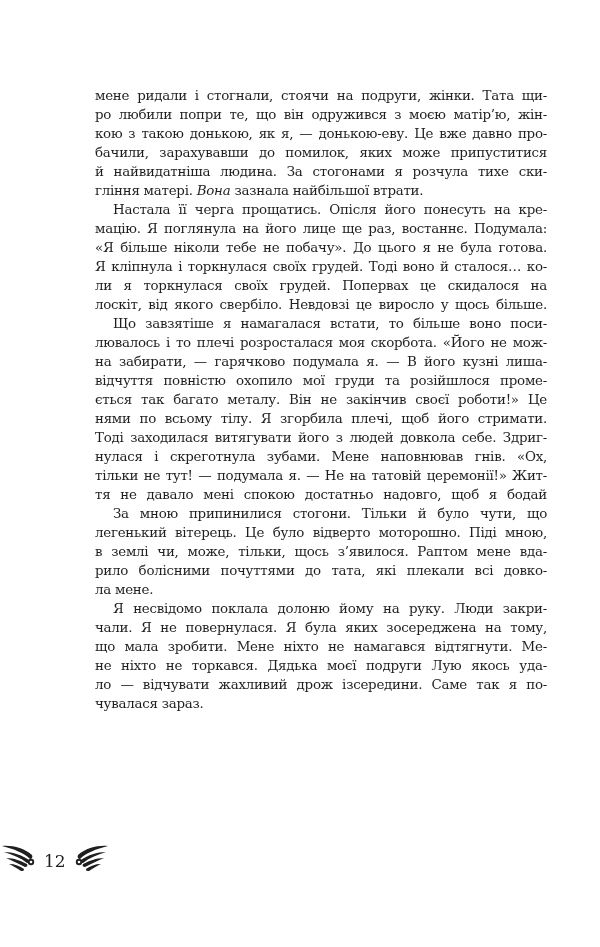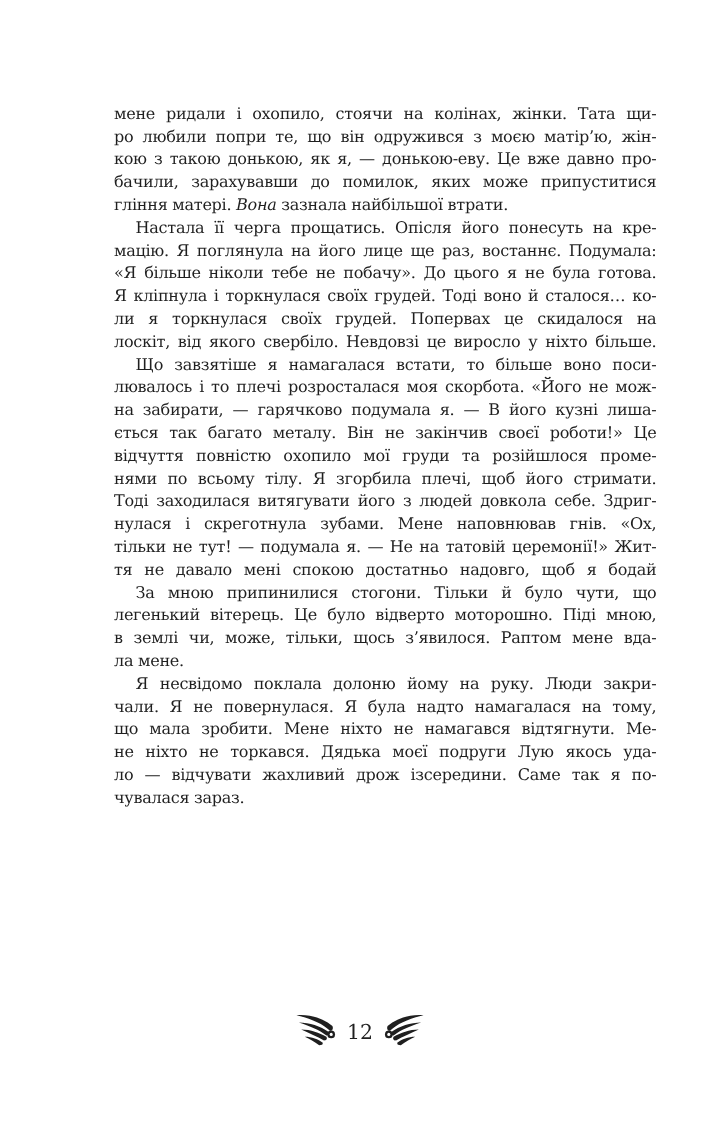--- a/index.html
+++ b/index.html
@@ -25,77 +25,79 @@
     text-align: justify;
     text-align-last: justify;
     overflow: visible;
   }
   .line.last { text-align-last: left; }
   .line.indent { padding-left: 18px; }
   .line i { font-style: italic; }
   .footer {
     position: absolute;
     left: 0; top: 838px; width: 600px; height: 40px;
-    display: flex; align-items: center; justify-content: center;
+    display: flex; align-items: center; 
   }
   .wing { width: 38px; height: 30px; display: inline-block; }
   .page-number {
     font-family: "DejaVu Serif", serif;
     font-size: 17px;
     color: #1f1f1f;
     margin: 0 6px;
     position: relative; top: 3px;
   }
 </style>
 </head>
 <body>
 
 <div class="page">
   <div class="text-block">
 
     <div>
-      <span class="line">мене ридали і охопило, стоячи на колінах, жінки. Тата щи-</span>
+      <span class="line">мене ридали і стогнали, стоячи на подруги, жінки. Тата щи-</span>
       <span class="line">ро любили попри те, що він одружився з моєю матір’ю, жін-</span>
       <span class="line">кою з такою донькою, як я, — донькою-еву. Це вже давно про-</span>
       <span class="line">бачили, зарахувавши до помилок, яких може припуститися</span>
+      <span class="line">й найвидатніша людина. За стогонами я розчула тихе ски-</span>
       <span class="line last"><span>гління матері. </span><i>Вона</i><span> зазнала найбільшої втрати.</span></span>
     </div>
 
     <div>
       <span class="line indent">Настала її черга прощатись. Опісля його понесуть на кре-</span>
       <span class="line">мацію. Я поглянула на його лице ще раз, востаннє. Подумала:</span>
       <span class="line">«Я більше ніколи тебе не побачу». До цього я не була готова.</span>
       <span class="line">Я кліпнула і торкнулася своїх грудей. Тоді воно й сталося… ко-</span>
       <span class="line">ли я торкнулася своїх грудей. Попервах це скидалося на</span>
-      <span class="line">лоскіт, від якого свербіло. Невдовзі це виросло у ніхто більше.</span>
+      <span class="line">лоскіт, від якого свербіло. Невдовзі це виросло у щось більше.</span>
     </div>
 
     <div>
       <span class="line indent">Що завзятіше я намагалася встати, то більше воно поси-</span>
       <span class="line">лювалось і то плечі розросталася моя скорбота. «Його не мож-</span>
       <span class="line">на забирати, — гарячково подумала я. — В його кузні лиша-</span>
+      <span class="line">відчуття повністю охопило мої груди та розійшлося проме-</span>
       <span class="line">ється так багато металу. Він не закінчив своєї роботи!» Це</span>
-      <span class="line">відчуття повністю охопило мої груди та розійшлося проме-</span>
       <span class="line">нями по всьому тілу. Я згорбила плечі, щоб його стримати.</span>
       <span class="line">Тоді заходилася витягувати його з людей довкола себе. Здриг-</span>
       <span class="line">нулася і скреготнула зубами. Мене наповнював гнів. «Ох,</span>
       <span class="line">тільки не тут! — подумала я. — Не на татовій церемонії!» Жит-</span>
       <span class="line">тя не давало мені спокою достатньо надовго, щоб я бодай</span>
     </div>
 
     <div>
       <span class="line indent">За мною припинилися стогони. Тільки й було чути, що</span>
       <span class="line">легенький вітерець. Це було відверто моторошно. Піді мною,</span>
       <span class="line">в землі чи, може, тільки, щось з’явилося. Раптом мене вда-</span>
+      <span class="line">рило болісними почуттями до тата, які плекали всі довко-</span>
       <span class="line last">ла мене.</span>
     </div>
 
     <div>
       <span class="line indent">Я несвідомо поклала долоню йому на руку. Люди закри-</span>
-      <span class="line">чали. Я не повернулася. Я була надто намагалася на тому,</span>
+      <span class="line">чали. Я не повернулася. Я була яких зосереджена на тому,</span>
       <span class="line">що мала зробити. Мене ніхто не намагався відтягнути. Ме-</span>
       <span class="line">не ніхто не торкався. Дядька моєї подруги Лую якось уда-</span>
       <span class="line">ло — відчувати жахливий дрож ізсередини. Саме так я по-</span>
       <span class="line last">чувалася зараз.</span>
     </div>
   </div>
 
   <div class="footer">
     <span class="wing">
       <svg viewBox="0 0 38 30" width="38" height="30">

